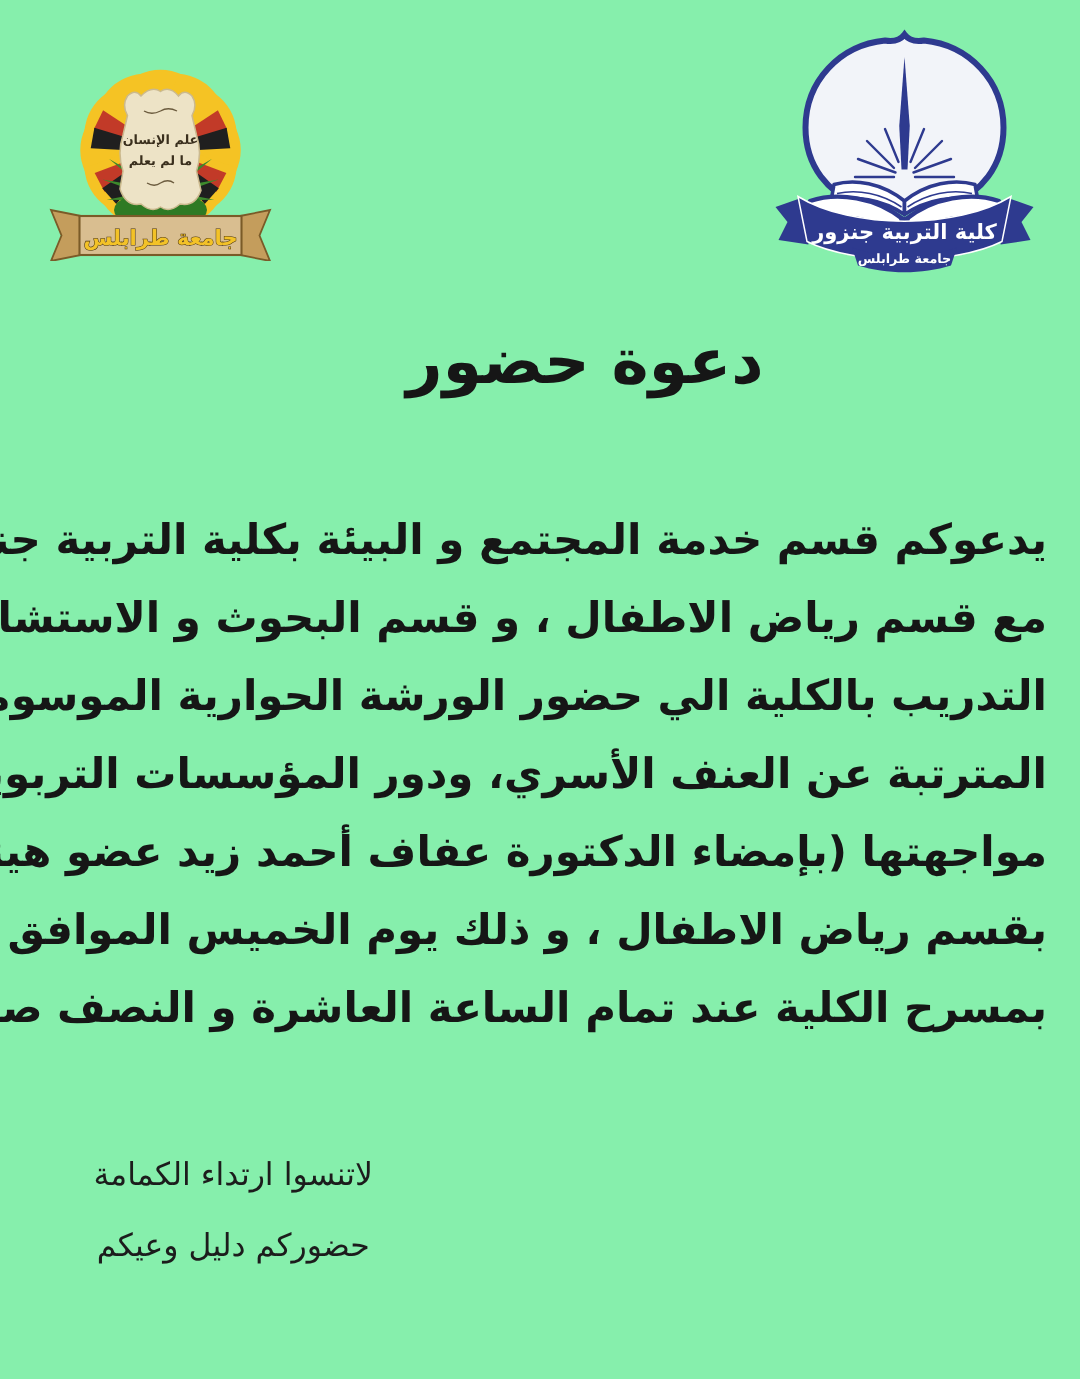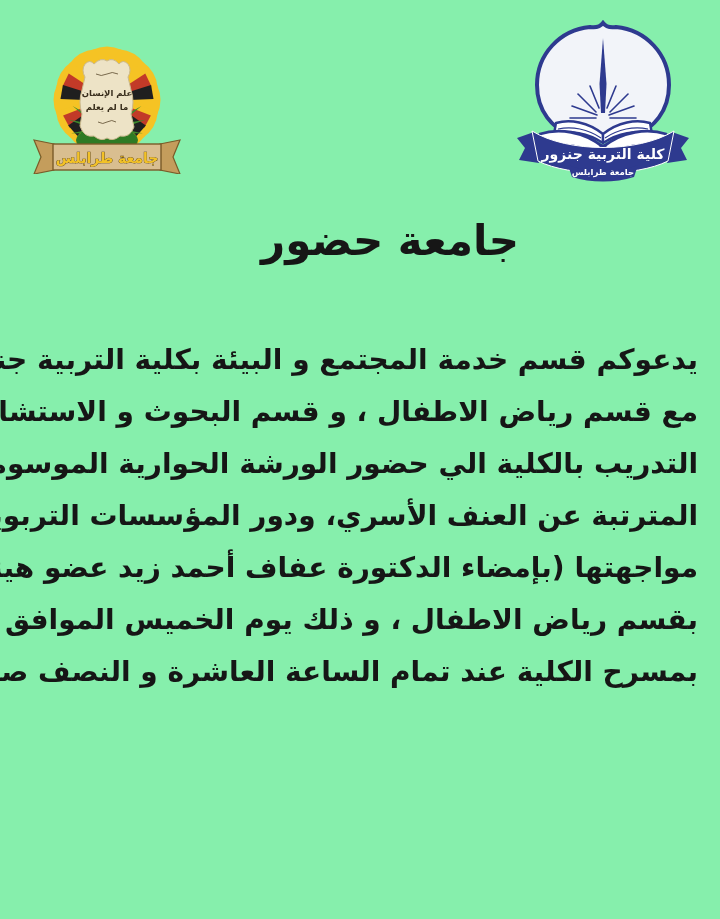--- a/index.html
+++ b/index.html
@@ -226,26 +226,30 @@
       <path d="M20,115 C 56,137 126,137 162,115 L 156,145 C 124,161 58,161 26,145 Z" fill="#2E3A8F" stroke="#FFFFFF" stroke-width="1"></path>
       <text x="91" y="143" font-size="14" font-weight="bold" text-anchor="middle" fill="#FFFFFF">كلية التربية جنزور</text>
     </g>
 
     <g>
       <path d="M56,149 C 78,157 104,157 126,149 L 122,161 C 103,167 79,167 60,161 Z" fill="#2E3A8F"></path>
       <text x="91" y="159" font-size="8.5" font-weight="bold" text-anchor="middle" fill="#FFFFFF">جامعة طرابلس</text>
     </g>
   </svg>
 
-  <div class="title">جامعة حضور</div>
+  <div class="title">دعوة حضور</div>
 
   <div class="body-text">
     <div class="line">يدعوكم قسم خدمة المجتمع و البيئة بكلية التربية جنزور ، بالتعاون</div>
     <div class="line">مع قسم رياض الاطفال ، و قسم البحوث و الاستشارات و</div>
     <div class="line">التدريب بالكلية الي حضور الورشة الحوارية الموسومة ب)الأثار</div>
     <div class="line">المترتبة عن العنف الأسري، ودور المؤسسات التربوية في</div>
     <div class="line">مواجهتها (بإمضاء الدكتورة عفاف أحمد زيد عضو هيئة التدريس</div>
     <div class="line">بقسم رياض الاطفال ، و ذلك يوم الخميس الموافق 10/2/2022م</div>
     <div class="line">بمسرح الكلية عند تمام الساعة العاشرة و النصف صباحا</div>
   </div>
 
+  <div class="footer">
+    <div>لاتنسوا ارتداء الكمامة</div>
+    <div>حضوركم دليل وعيكم</div>
+  </div>
 
 </div>
 
 </body></html>

